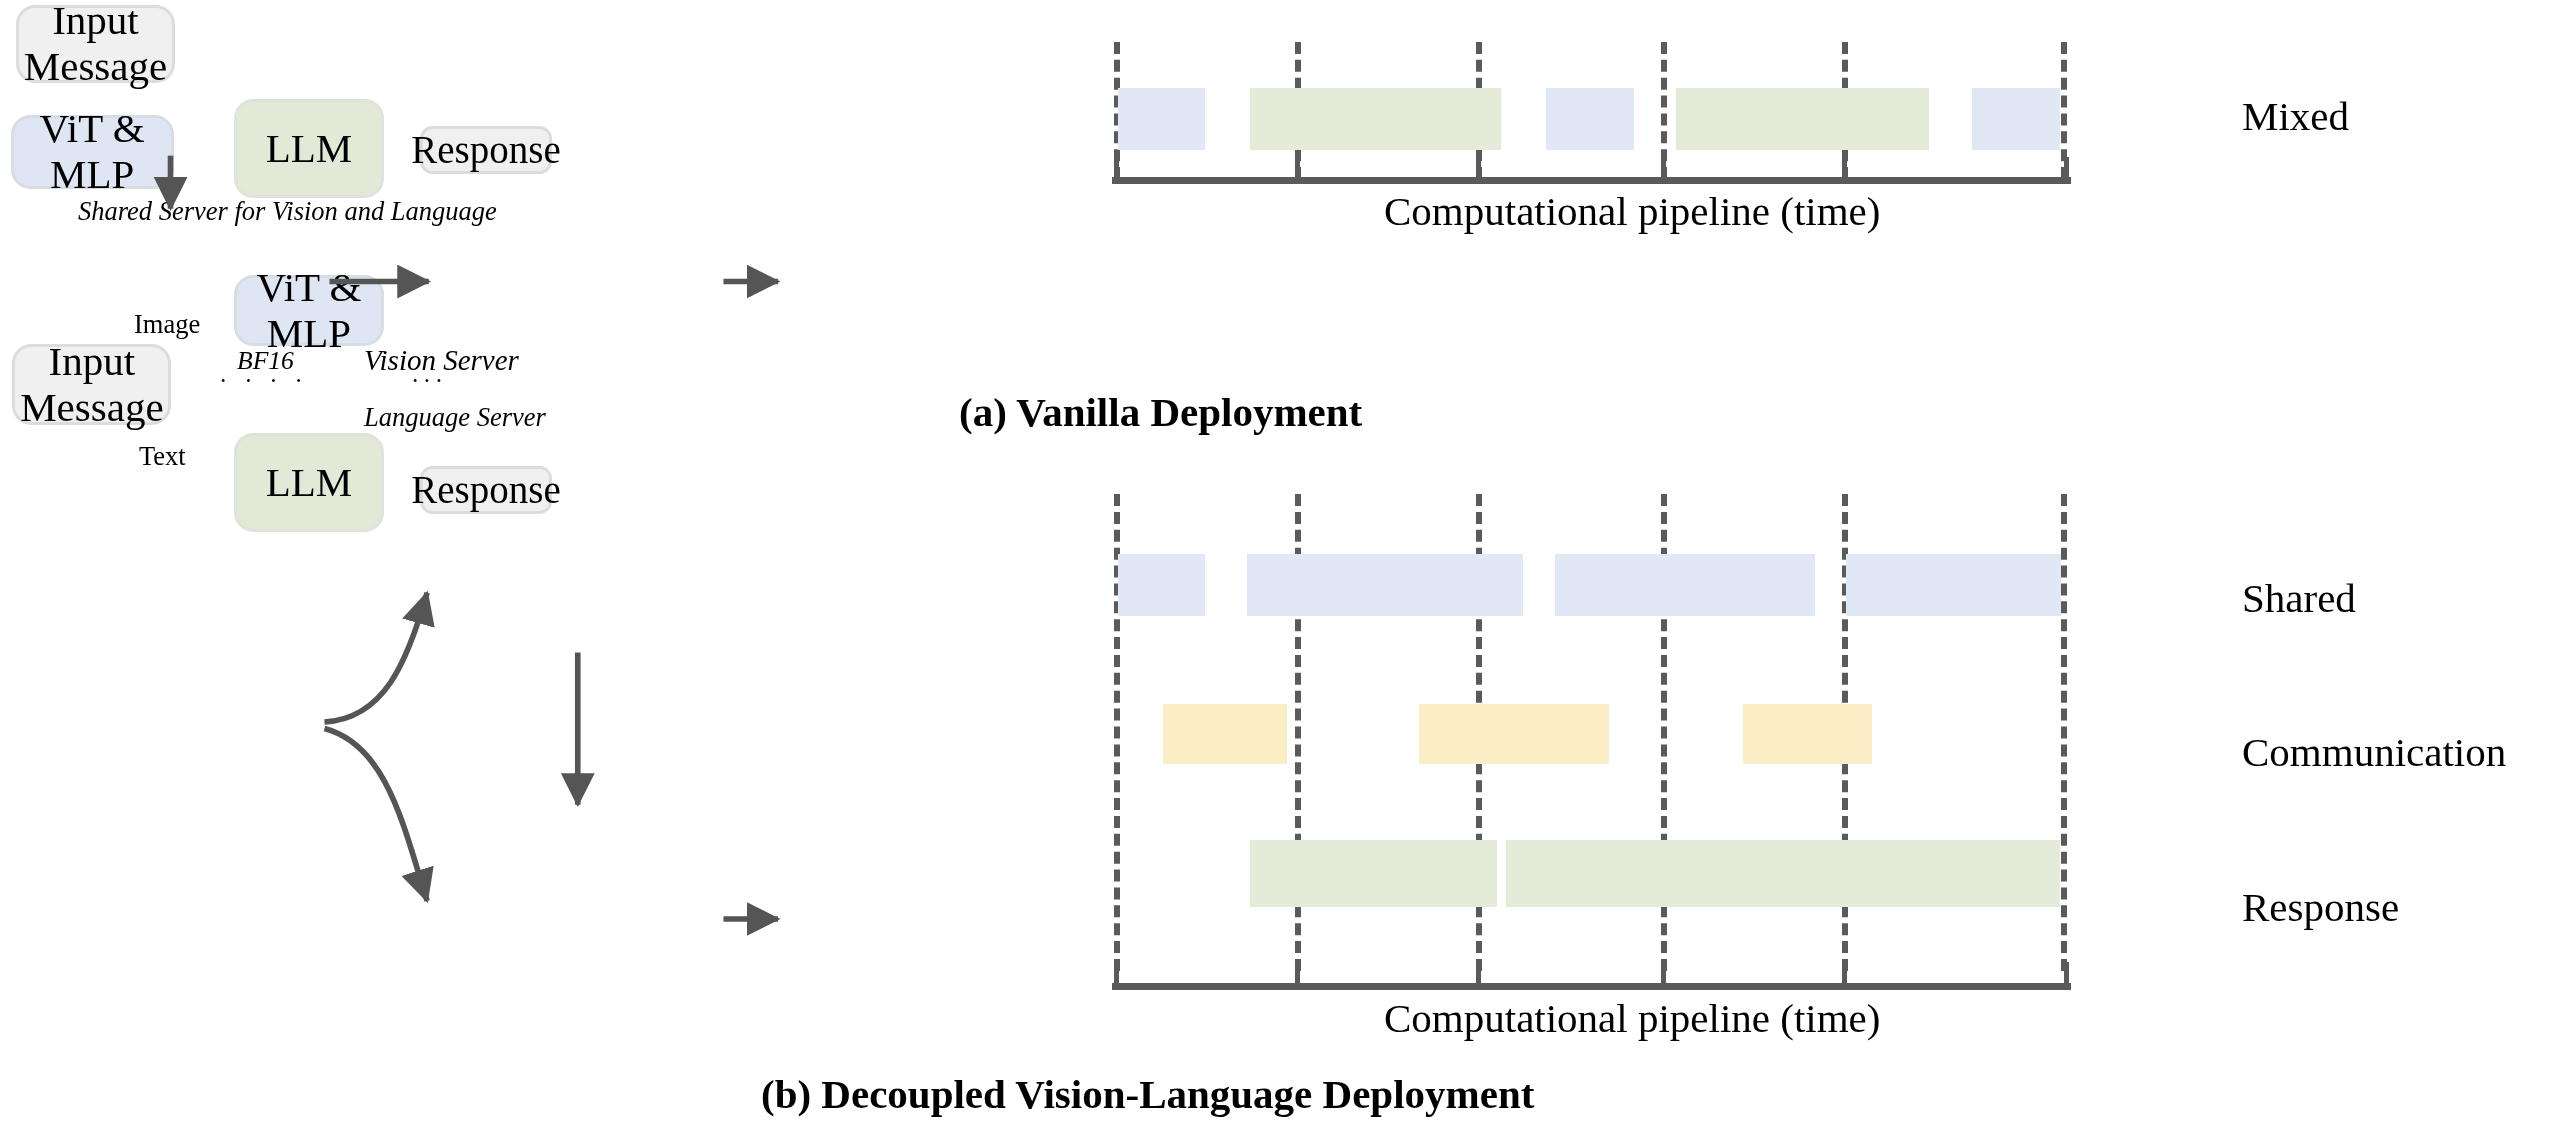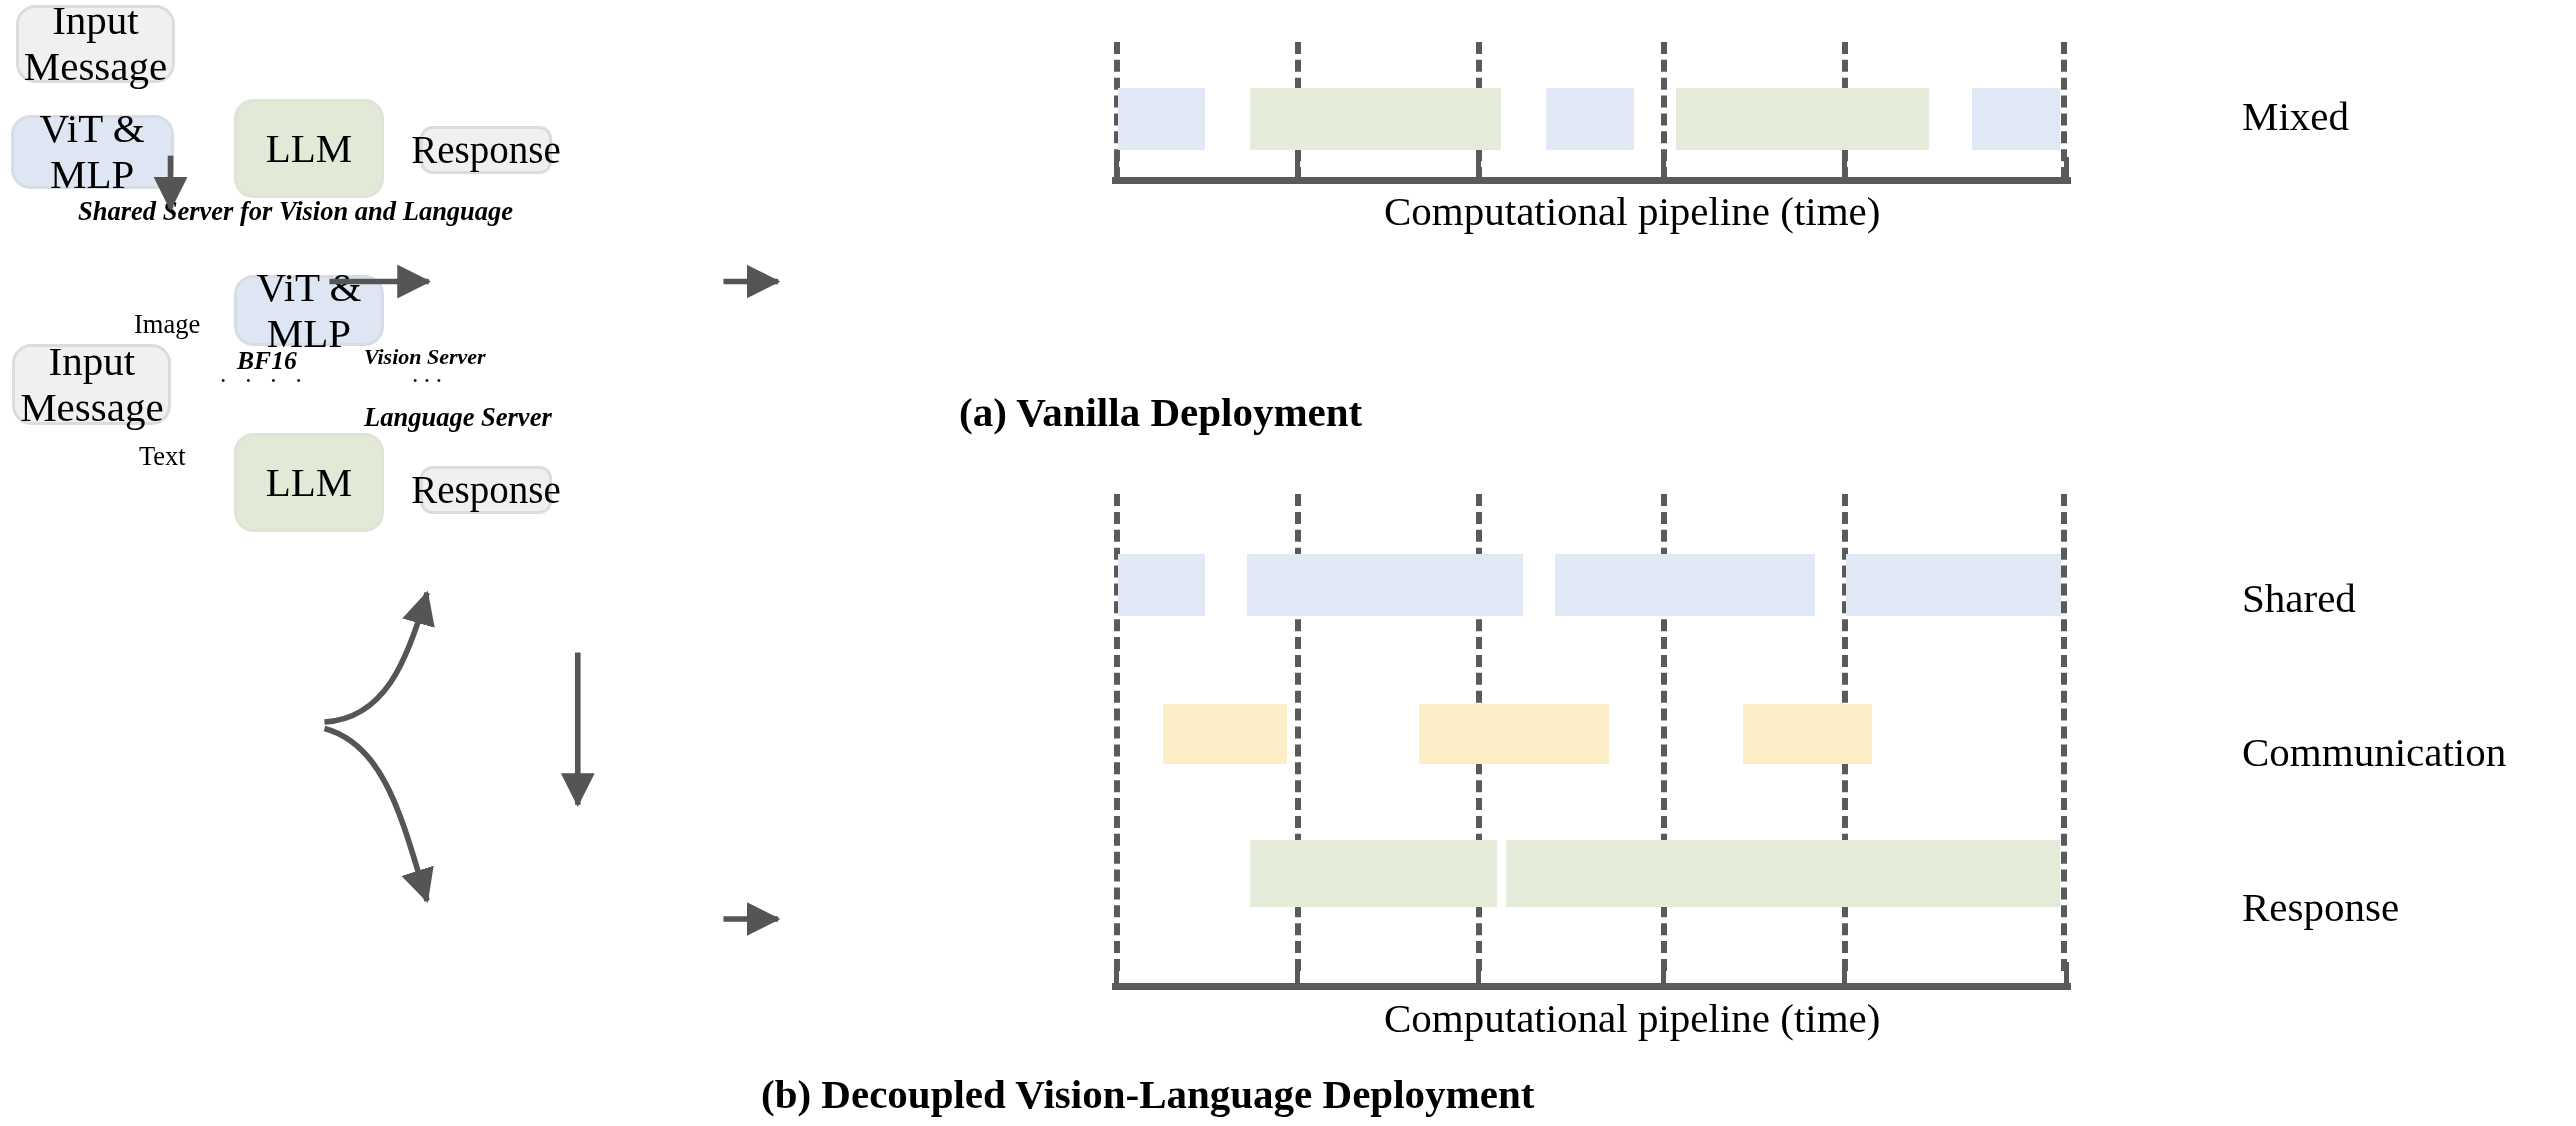--- a/index.html
+++ b/index.html
@@ -10,21 +10,21 @@
   
   .box{position:absolute;border-radius:19.4px;display:flex;align-items:center;
        justify-content:center;text-align:center;line-height:1.12;
        box-sizing:border-box;font-size:41px;}
   .box.gray{background:#f0f0f0;border:3.5px solid #dcdcdc;}
   .box.blue{background:#dde6f2;border:3.5px solid #d7dde4;}
   .box.green{background:#e2ead7;border:3.5px solid #dfe3d9;}
   .box.small{border-radius:12.4px;font-size:39px;}
 
   
-  .it{position:absolute;font-style:italic;font-weight:700;font-size:41px;
+  .it{position:absolute;font-style:italic;font-weight:400;font-size:41px;
       white-space:nowrap;}
   .plain{position:absolute;font-size:39px;white-space:nowrap;}
   .subcap{position:absolute;font-weight:bold;font-size:41px;white-space:nowrap;}
 
   
   svg.ov{position:absolute;left:0;top:0;width:2576px;height:1126px;
          pointer-events:none;overflow:visible;}
 
   
   .tl{position:absolute;}
@@ -81,21 +81,21 @@
   </div>
 
   <div class="box gray small" style="left:420px;top:466px;width:132px;height:48px;">
     <span>Response</span>
   </div>
 
   <div class="plain" style="left:134px;top:309px;font-size:26.5px;">Image</div>
   <div class="plain" style="left:139px;top:441px;font-size:26.5px;">Text</div>
   <div class="it" style="left:237px;top:346px;font-size:25.6px;">BF16</div>
 
-  <div class="it" style="left:364px;top:344px;font-size:22px;">Vision Server</div>
+  <div class="it" style="left:364px;top:344px;font-size:29px;">Vision Server</div>
   <div class="it" style="left:364px;top:402px;font-size:26.5px;">Language Server</div>
   <div class="plain" style="left:411px;top:367px;font-size:25px;letter-spacing:3.5px;">···</div>
   <div class="plain" style="left:219px;top:367px;font-size:25px;letter-spacing:5.3px;">· ·       ·  ·</div>
 
   <svg class="ov" viewBox="0 0 1556 680" preserveAspectRatio="none">
     <defs>
       <marker id="ah" markerWidth="7" markerHeight="7" refX="5.6" refY="3" orient="auto" markerUnits="strokeWidth">
         <path d="M0,0 L6,3 L0,6 z" fill="#555"></path>
       </marker>
     </defs>

